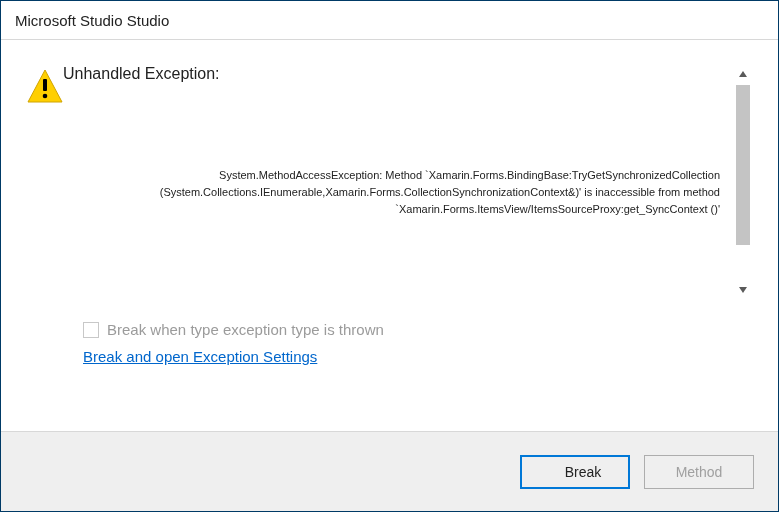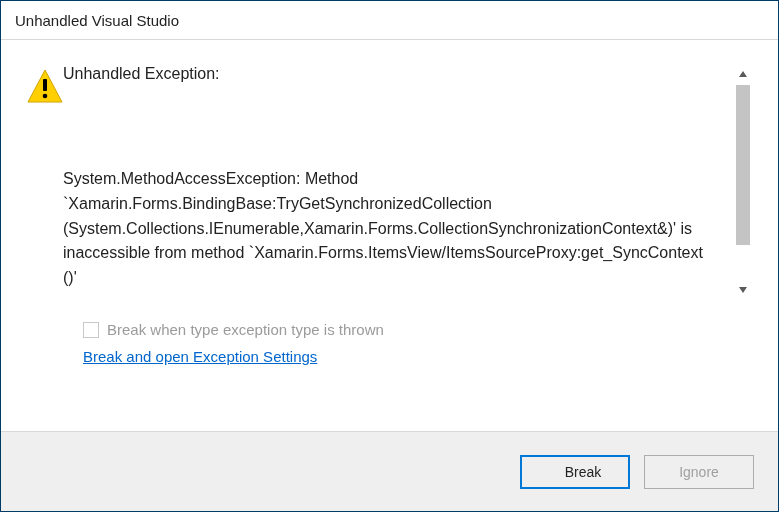--- a/index.html
+++ b/index.html
@@ -47,24 +47,25 @@
     .msg-col {
       flex: 1;
       padding-right: 14px;
     }
     .heading {
       font-size: 16px;
       color: #222;
       margin-bottom: 84px;
     }
     .exc-text {
-      font-size: 16px;
+      font-size: 11px;
       color: #222;
       line-height: 1.55;
       word-break: break-word;
+      text-align: right;
     }
     .scrollbar {
       flex: 0 0 18px;
       height: 234px;
       position: relative;
       display: flex;
       flex-direction: column;
       align-items: center;
       justify-content: space-between;
       padding: 2px 0;
@@ -148,21 +149,21 @@
     }
     .dlg-btn.disabled {
       color: #a0a0a0;
       cursor: default;
     }
   </style>
 </head>
 <body>
 
 <div class="titlebar">
-  <span>Unhandled Visual Studio</span>
+  <span>Microsoft Studio Studio</span>
 </div>
 
 <div class="content-area">
   <div class="main-row">
 
     <div class="warn-icon">
       <svg width="36" height="34" viewBox="0 0 36 34">
         <polygon points="18,1 35,33 1,33" fill="#ffcf00" stroke="#d0a400" stroke-width="1"></polygon>
         <rect x="16" y="10" width="4" height="12" rx="1" fill="#000"></rect>
         <circle cx="18" cy="27" r="2.3" fill="#000"></circle>
@@ -198,14 +199,14 @@
       <span>Break when type exception type is thrown</span>
     </div>
     <div class="link-row">
       <a>Break and open Exception Settings</a>
     </div>
   </div>
 </div>
 
 <div class="button-bar">
   <button class="dlg-btn primary">Break</button>
-  <button class="dlg-btn disabled">Ignore</button>
+  <button class="dlg-btn disabled">Method</button>
 </div>
 
 </body></html>

